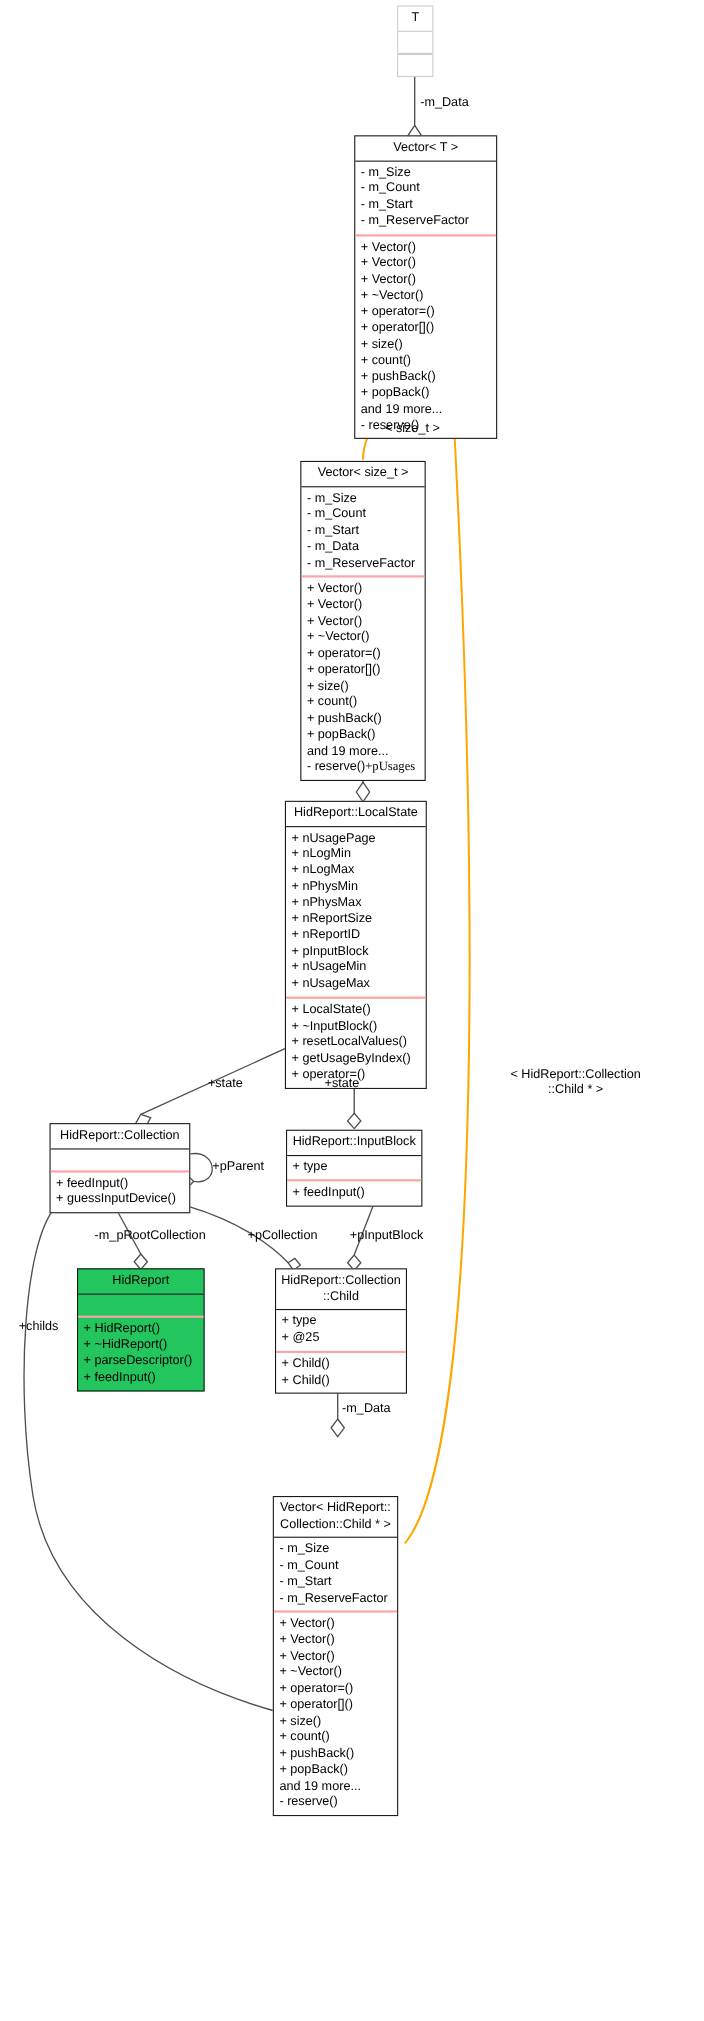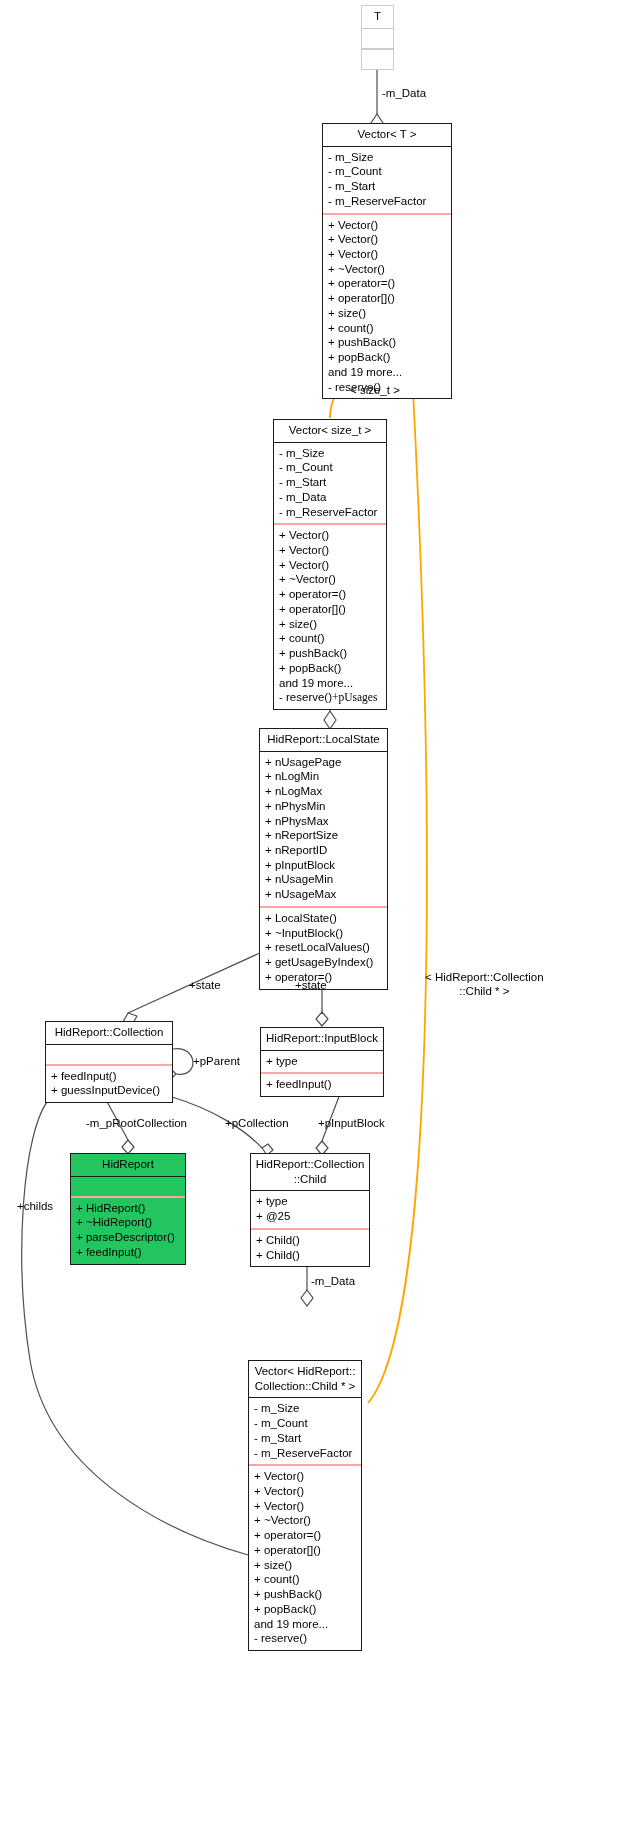--- a/index.html
+++ b/index.html
@@ -276,21 +276,21 @@
       <div class="uml-row">+ popBack()</div>
       <div class="uml-row">and 19 more...</div>
       <div class="uml-row">- reserve()</div>
     </div>
   </div>
 
   <div class="edge-label" style="left:382px; top:87px;">-m_Data</div>
 
   <div class="edge-label" style="left:350px; top:384px;">&lt; size_t &gt;</div>
 
-  <div class="edge-label" style="left:425px; top:971px; text-align:center;">&lt; HidReport::Collection
+  <div class="edge-label" style="left:425px; top:971px; text-align:center;padding-left:39px;">&lt; HidReport::Collection
 ::Child * &gt;</div>
 
   <div class="edge-label" style="left:332px; top:691px;font-family:Liberation Serif, serif;">+pUsages</div>
 
   <div class="edge-label" style="left:189px; top:979px;">+state</div>
 
   <div class="edge-label" style="left:295px; top:979px;">+state</div>
 
   <div class="edge-label" style="left:193px; top:1055px;">+pParent</div>
 

